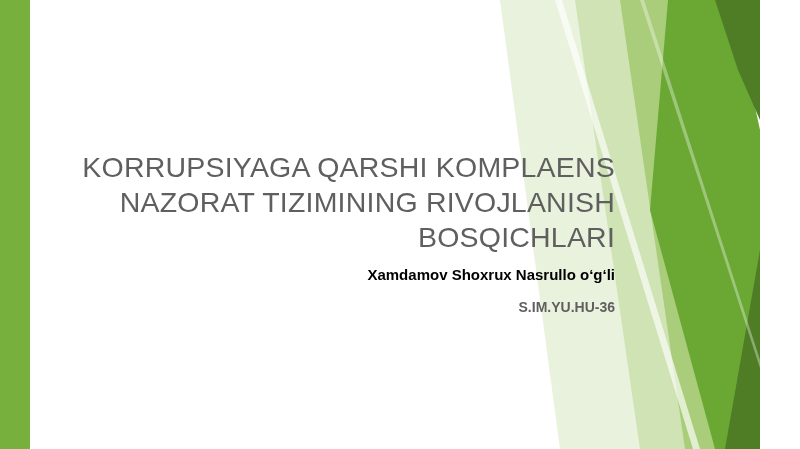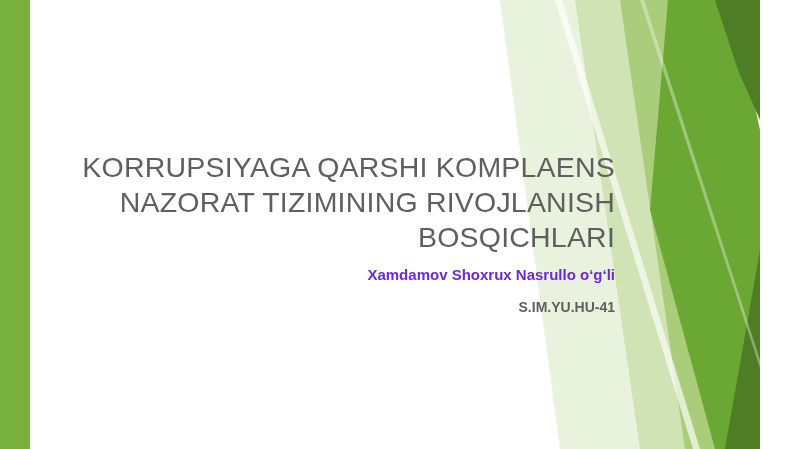--- a/index.html
+++ b/index.html
@@ -54,21 +54,21 @@
     color: #5f5f5f;
     text-align: right;
     font-weight: normal;
     letter-spacing: 0.2px;
     margin: 0;
   }
   .subtitle {
     margin: 12px 0 0 0;
     font-size: 15px;
     font-weight: bold;
-    color: #6d28d9;
+    color: #000000;
     text-align: right;
   }
   .subtitle2 {
     margin: 16px 0 0 0;
     font-size: 14px;
     font-weight: bold;
     color: #5f5f5f;
     text-align: right;
   }
 </style>
@@ -94,16 +94,16 @@
       <polygon points="225,449 260,449 260,250" fill="#4e7d26"></polygon>
 
       <polygon points="55,0 62,0 200,449 193,449" fill="#ffffff" opacity="0.65"></polygon>
       <polygon points="140,0 144,0 260,360 260,368" fill="#ffffff" opacity="0.35"></polygon>
     </svg>
   </div>
 
   <div class="content">
     <h1 class="title">KORRUPSIYAGA QARSHI KOMPLAENS NAZORAT TIZIMINING RIVOJLANISH BOSQICHLARI</h1>
     <p class="subtitle">Xamdamov Shoxrux Nasrullo o‘g‘li</p>
-    <p class="subtitle2">S.IM.YU.HU-41</p>
+    <p class="subtitle2">S.IM.YU.HU-36</p>
   </div>
 
 </div>
 
 </body></html>

